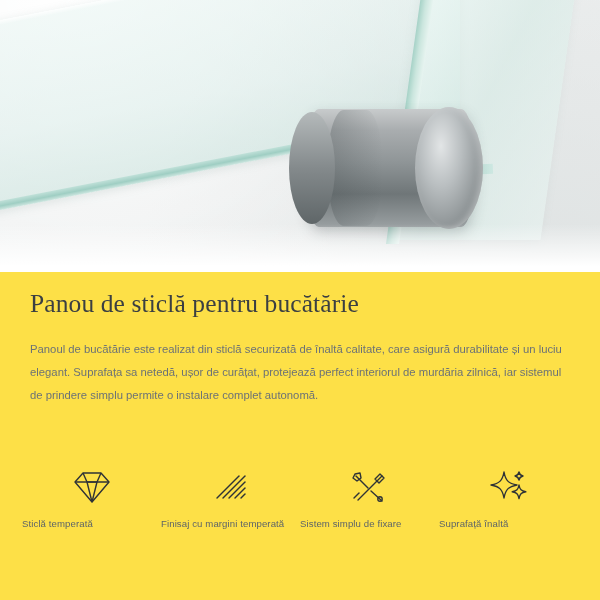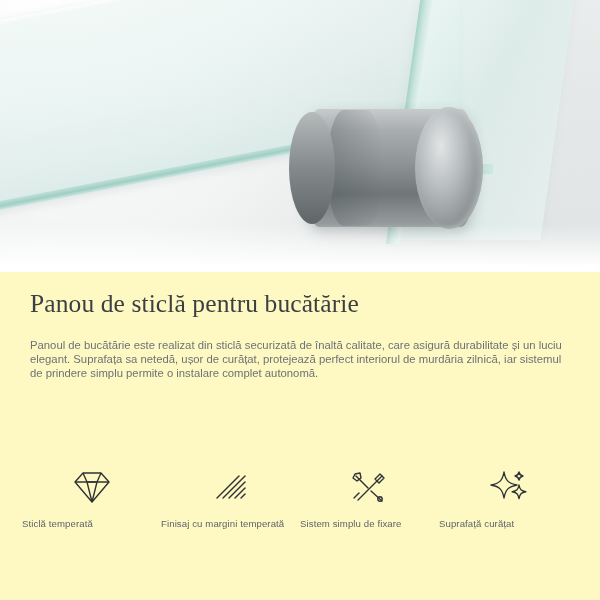--- a/index.html
+++ b/index.html
@@ -158,40 +158,40 @@
     background: linear-gradient(180deg, rgba(255,255,255,0) 0%, #ffffff 88%);
   }
 
   
   .content {
     position: absolute;
     left: 0;
     top: 272px;
     width: 600px;
     height: 328px;
-    background: #fef9c3;
+    background: #fde047;
     box-sizing: border-box;
     padding: 16px 30px 0 30px;
   }
   .headline {
     font-family: "Liberation Serif", serif;
     font-size: 25.5px;
     line-height: 32px;
     color: #3b3f42;
     font-weight: 400;
     margin: 0;
     letter-spacing: 0.1px;
   }
   .headline .line2 {
     display: block;
   }
   .body-copy {
     margin: 18px 0 8px 0;
     font-size: 11.3px;
-    line-height: 14px;
+    line-height: 23px;
     color: #6c7276;
     font-family: "Liberation Sans", sans-serif;
     max-width: 545px;
   }
 
   
   .features {
     position: absolute;
     left: 0;
     top: 466px;
@@ -295,17 +295,17 @@
     </div>
 
     <div class="feature">
       <div class="feature-icon">
         <svg width="42" height="36" viewBox="0 0 42 36" fill="none" stroke="#2f3336" stroke-width="1.4" stroke-linejoin="round">
           <path d="M16 3 C17.5 11.5 20.5 14.5 29 16 C20.5 17.5 17.5 20.5 16 29 C14.5 20.5 11.5 17.5 3 16 C11.5 14.5 14.5 11.5 16 3 Z"></path>
           <path d="M31 16 C31.8 20.5 33.3 22 37.8 22.8 C33.3 23.6 31.8 25.1 31 29.6 C30.2 25.1 28.7 23.6 24.2 22.8 C28.7 22 30.2 20.5 31 16 Z"></path>
           <path d="M31 3 C31.5 5.6 32.4 6.5 35 7 C32.4 7.5 31.5 8.4 31 11 C30.5 8.4 29.6 7.5 27 7 C29.6 6.5 30.5 5.6 31 3 Z"></path>
         </svg>
       </div>
-      <div class="feature-label">Suprafață curățat</div>
+      <div class="feature-label">Suprafață înaltă</div>
     </div>
 
   </div>
 </div>
 
 </body></html>

